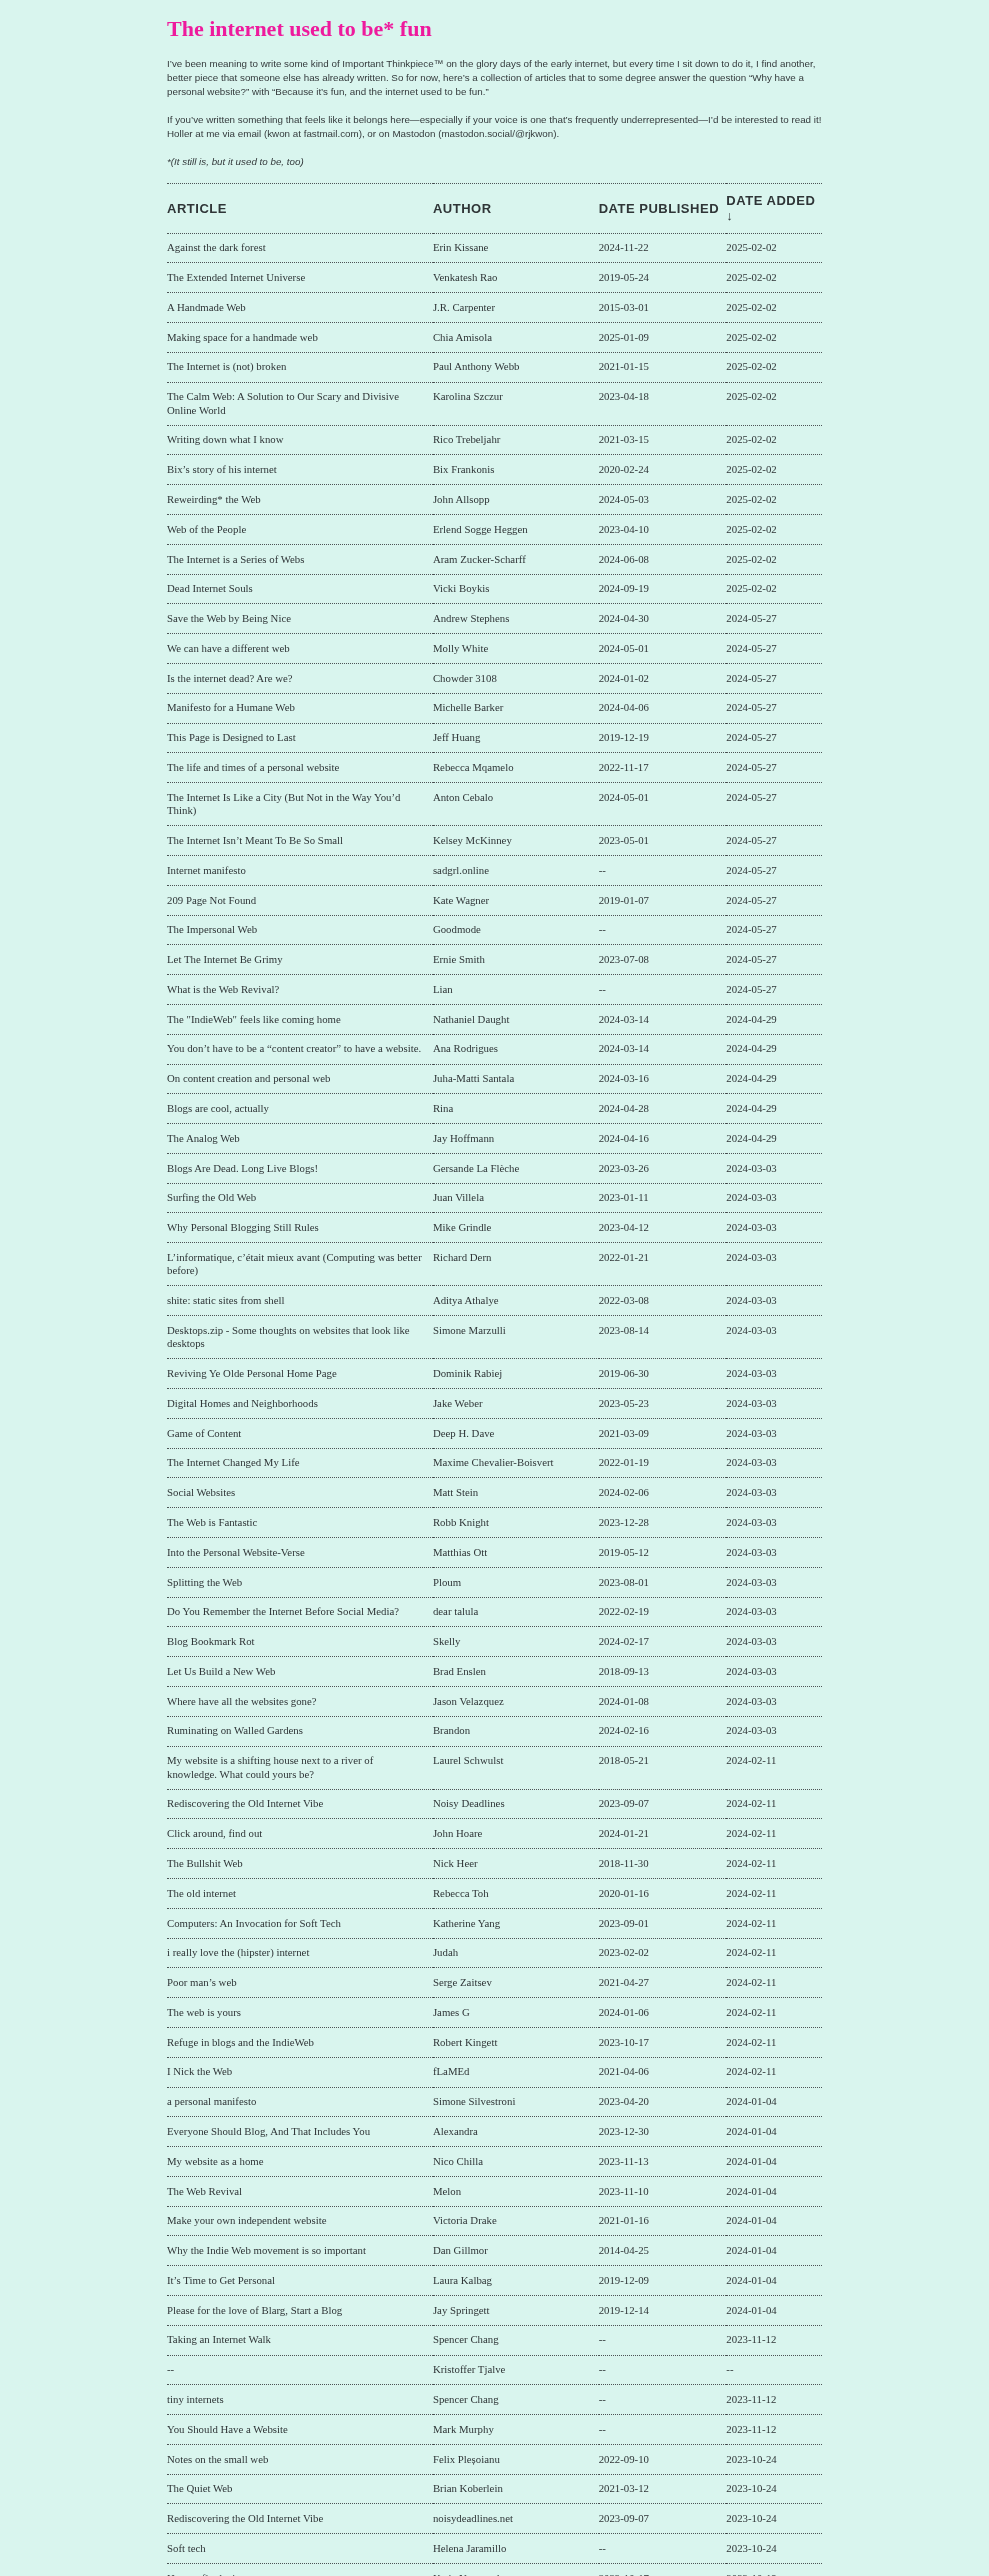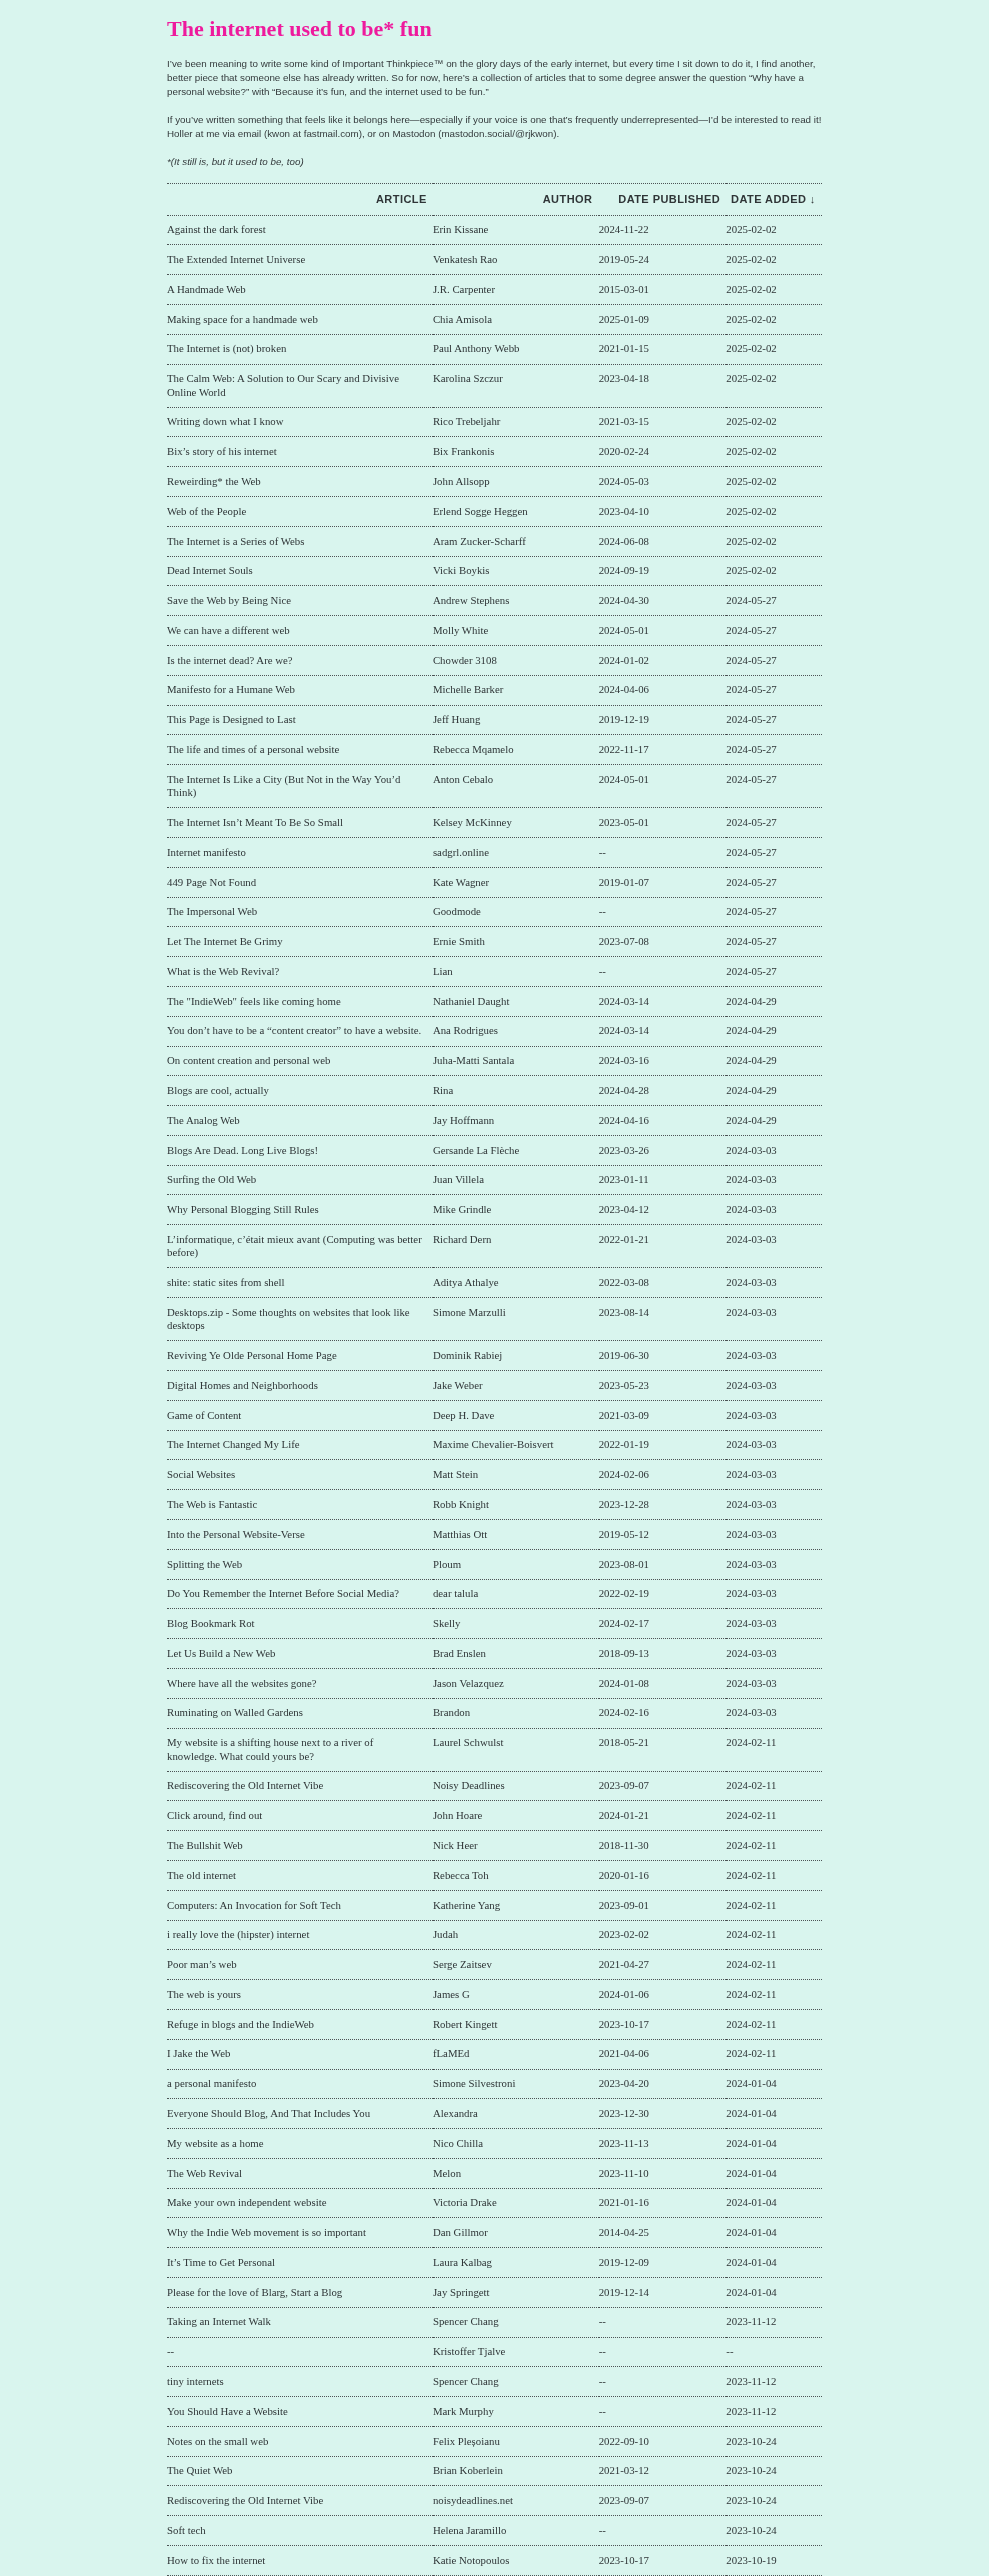--- a/index.html
+++ b/index.html
@@ -38,24 +38,24 @@
     width: 100%;
     border-collapse: collapse;
     table-layout: fixed;
   }
   col.c-article   { width: 40.6%; }
   col.c-author    { width: 25.3%; }
   col.c-published { width: 19.5%; }
   col.c-added     { width: 14.6%; }
   th {
     font-family: "Liberation Sans", sans-serif;
-    font-size: 11px;
+    font-size: 13px;
     font-weight: 700;
     letter-spacing: 0.04em;
-    text-align: right;
+    text-align: left;
     padding: 9.3px 6.2px 9.3px 0;
     border-top: 0.5px dotted #4d5456;
     border-bottom: 0.5px dotted #4d5456;
     color: #2f3537;
   }
   th .sort-arrow { font-weight: 400; }
   td {
     font-family: "Liberation Serif", serif;
     font-size: 10.8px;
     line-height: 13.4px;
@@ -216,21 +216,21 @@
           <td data-interactable="false">2023-05-01</td>
           <td data-interactable="false">2024-05-27</td>
         </tr>
         <tr data-interactable="false">
           <td class="article-cell" data-interactable="false"><span data-interactable="true">Internet manifesto</span></td>
           <td data-interactable="false">sadgrl.online</td>
           <td data-interactable="false">--</td>
           <td data-interactable="false">2024-05-27</td>
         </tr>
         <tr data-interactable="false">
-          <td class="article-cell" data-interactable="false"><span data-interactable="true">449 Page Not Found</span></td>
+          <td class="article-cell" data-interactable="false"><span data-interactable="true">209 Page Not Found</span></td>
           <td data-interactable="false">Kate Wagner</td>
           <td data-interactable="false">2019-01-07</td>
           <td data-interactable="false">2024-05-27</td>
         </tr>
         <tr data-interactable="false">
           <td class="article-cell" data-interactable="false"><span data-interactable="true">The Impersonal Web</span></td>
           <td data-interactable="false">Goodmode</td>
           <td data-interactable="false">--</td>
           <td data-interactable="false">2024-05-27</td>
         </tr>
@@ -444,21 +444,21 @@
           <td data-interactable="false">2024-01-06</td>
           <td data-interactable="false">2024-02-11</td>
         </tr>
         <tr data-interactable="false">
           <td class="article-cell" data-interactable="false"><span data-interactable="true">Refuge in blogs and the IndieWeb</span></td>
           <td data-interactable="false">Robert Kingett</td>
           <td data-interactable="false">2023-10-17</td>
           <td data-interactable="false">2024-02-11</td>
         </tr>
         <tr data-interactable="false">
-          <td class="article-cell" data-interactable="false"><span data-interactable="true">I Jake the Web</span></td>
+          <td class="article-cell" data-interactable="false"><span data-interactable="true">I Nick the Web</span></td>
           <td data-interactable="false">fLaMEd</td>
           <td data-interactable="false">2021-04-06</td>
           <td data-interactable="false">2024-02-11</td>
         </tr>
         <tr data-interactable="false">
           <td class="article-cell" data-interactable="false"><span data-interactable="true">a personal manifesto</span></td>
           <td data-interactable="false">Simone Silvestroni</td>
           <td data-interactable="false">2023-04-20</td>
           <td data-interactable="false">2024-01-04</td>
         </tr>

